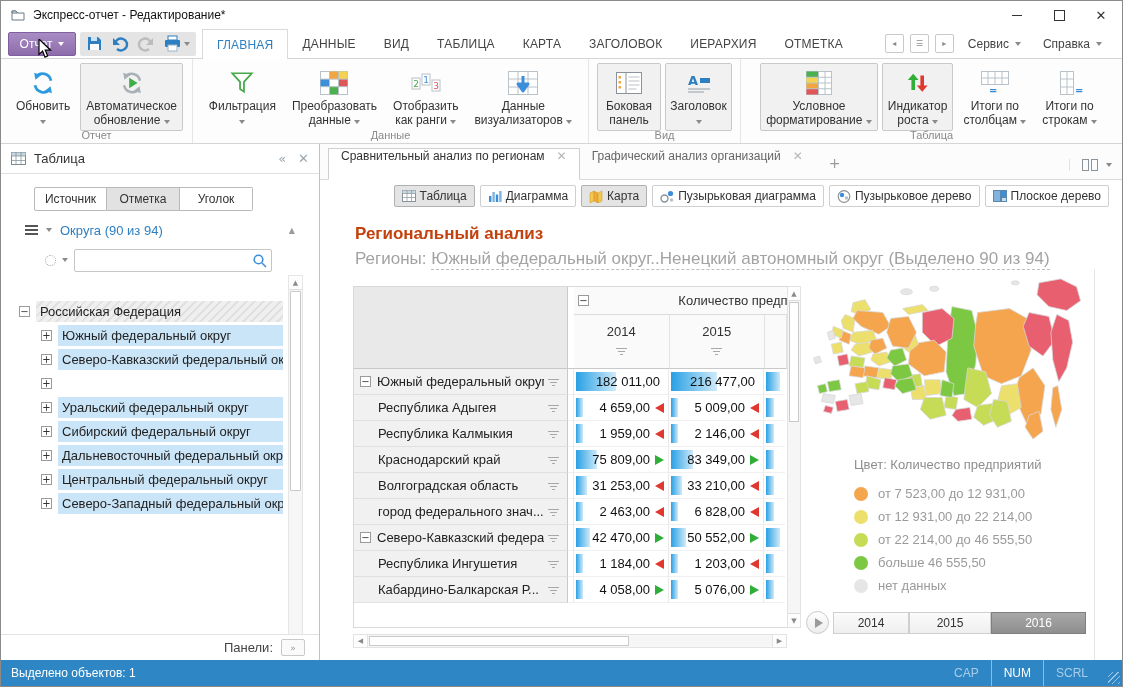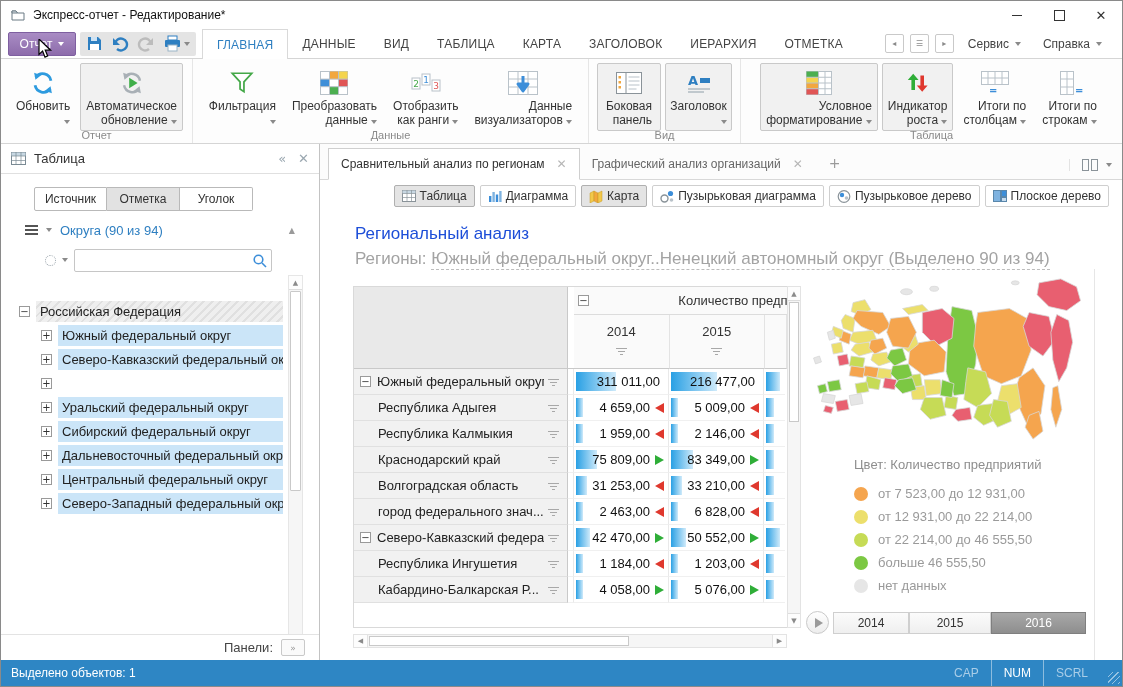--- a/index.html
+++ b/index.html
@@ -34,21 +34,21 @@
   .menu-right{margin-left:auto;display:flex;align-items:center;gap:6px;margin-right:12px}
   .mini{width:19px;height:19px;border:1px solid #c9c9c9;border-radius:2px;background:#fff;display:flex;align-items:center;justify-content:center;color:#8a8a8a;font-size:8px}
   .mlabel{display:flex;align-items:center;gap:6px;padding:0 8px;font-size:12px;color:#444}
   
   .ribbon{position:absolute;left:0;top:58px;width:100%;height:85px;background:#fdfdfd;border-bottom:1px solid #d5d5d5;display:flex}
   .rgroup{position:relative;display:flex;align-items:flex-start;justify-content:center;padding:4px 8px 16px;border-right:1px solid #e6e6e6;gap:4px}
   .rgroup .glabel{position:absolute;bottom:2px;left:0;right:0;text-align:center;font-size:11px;color:#8a8a8a}
   .rbtn{min-width:64px;max-width:120px;padding:3px 5px;display:flex;flex-direction:column;align-items:center;border-radius:2px;border:1px solid transparent}
   .rbtn.boxed{background:#f1f1f1;border:1px solid #c9c9c9}
   .rbtn .ric{height:32px;display:flex;align-items:center;justify-content:center}
-  .rbtn .rlb{font-size:12px;line-height:14px;text-align:right;color:#333}
+  .rbtn .rlb{font-size:12px;line-height:14px;text-align:center;color:#333}
   
   .sidebar{position:absolute;left:0;top:143px;width:319px;bottom:26px;background:#fff;border-right:1px solid #c3c3c3;display:flex;flex-direction:column}
   .sb-head{height:30px;border-bottom:1px solid #e0e0e0;display:flex;align-items:center;padding:0 10px;gap:8px}
   .sb-head .t{font-size:13px;color:#333}
   .sb-head .hr{margin-left:auto;display:flex;gap:12px;color:#9aa7b0;font-size:13px}
   .sb-tabs{display:flex;margin:13px 0 4px 33px}
   .sbtab{width:73px;height:24px;border:1px solid #b9b9b9;border-left:none;background:#fff;display:flex;align-items:center;justify-content:center;font-size:12px;color:#333}
   .sbtab:first-child{border-left:1px solid #b9b9b9;border-radius:2px 0 0 2px}
   .sbtab:last-child{border-radius:0 2px 2px 0}
   .sbtab.active{background:#e2e2e2}
@@ -69,29 +69,29 @@
   .tlab.sel{background:var(--sel)}
   .tscroll{position:absolute;top:0;right:16px;width:15px;height:440px;background:#f6f6f6;border:1px solid #e6e6e6}
   .sbarrow{height:14px;background:#fdfdfd;border-bottom:1px solid #ddd;display:flex;align-items:center;justify-content:center;color:#8a8a8a;font-size:7px}
   .sthumb{margin:1px;height:200px;background:#fff;border:1px solid #c9c9c9;border-radius:1px}
   .sbarrow.b{position:absolute;bottom:0;left:0;right:0;border-top:1px solid #ddd;border-bottom:none}
   .sb-foot{height:26px;border-top:1px solid #e3e3e3;display:flex;align-items:center;justify-content:flex-end;gap:8px;padding-right:14px;font-size:13px;color:#444}
   .pbtn{width:24px;height:17px;border:1px solid #c9c9c9;border-radius:2px;background:#fafafa;color:#9a9a9a;font-size:9px;display:flex;align-items:center;justify-content:center}
   
   .main{position:absolute;left:319px;top:143px;right:0;bottom:26px;background:#fff}
   .doctabs{position:absolute;left:0;top:0;right:0;height:36px;background:#fcfcfc;border-bottom:1px solid #d8d8d8;display:flex;align-items:flex-end}
-  .dtab{height:30px;display:flex;align-items:center;gap:12px;padding:0 12px;font-size:12px;color:#666}
+  .dtab{height:30px;display:flex;align-items:flex-start;gap:12px;padding:0 12px;font-size:12px;color:#666}
   .dtab.active{background:#fff;border:1px solid #cfcfcf;border-bottom:1px solid #fff;margin-bottom:-1px;height:32px;color:#333;margin-left:8px}
   .dtab .x{color:#b5b5b5;font-size:12px;font-family:"DejaVu Sans",sans-serif}
   .dplus{color:#9a9a9a;font-size:14px;padding:0 14px;margin-bottom:8px}
   .dt-right{margin-left:auto;display:flex;align-items:center;gap:8px;margin-right:10px;margin-bottom:8px;border-left:1px solid #e3e3e3;padding-left:12px}
   .viewbar{position:absolute;left:0;top:36px;right:13px;height:32px;display:flex;align-items:center;justify-content:flex-end;gap:5px}
   .vbtn{height:22px;border:1px solid #cfcfcf;border-radius:2px;background:#fff;display:flex;align-items:center;gap:4px;padding:0 7px;font-size:12px;color:#333}
   .vbtn.pressed{background:#e4e4e4;border-color:#b0b0b0}
-  .page-title{position:absolute;left:35px;top:80px;font-size:17px;font-weight:normal;color:#1d4ed8}
+  .page-title{position:absolute;left:35px;top:80px;font-size:17px;font-weight:bold;color:#c2410c}
   .page-sub{position:absolute;left:35px;top:105px;font-size:17px;color:#a3a3a3}
   .page-sub .lnk{border-bottom:1px dashed #bdbdbd;padding-bottom:1px}
   
   .tablewrap{position:absolute;left:33px;top:142px;width:448px;height:362px;font-size:13px}
   .tgrid{position:absolute;left:0;top:0;width:434px;height:342px;border:1px solid #d9d9d9;border-right:none;overflow:hidden}
   .thead{height:82px;position:relative}
   .hl-cell{position:absolute;left:0;top:0;width:214px;height:82px;background:#e9e9e9;border-right:1px solid var(--bord);border-bottom:1px solid var(--bord)}
   .hgroup{position:absolute;left:220px;top:0;width:300px;height:28px;background:#fafafa;border-bottom:1px solid #dcdcdc;display:flex;align-items:center}
   .hgroup .texp{margin-left:4px}
   .hgroup .gt{position:absolute;left:60px;right:0;text-align:center;color:#333;white-space:nowrap}
@@ -567,21 +567,21 @@
               <span class="nm">Южный федеральный округ</span>
               <span class="flt">
                 <i></i>
                 <i></i>
                 <i></i>
               </span>
             </div>
             <div class="rgap"></div>
             <div class="cell">
               <span class="dbar" style="width: 40px;"></span>
-              <span class="cval noarr">311 011,00</span>
+              <span class="cval noarr">182 011,00</span>
             </div>
             <div class="cell">
               <span class="dbar" style="width: 46px;"></span>
               <span class="cval noarr">216 477,00</span>
             </div>
             <div class="sliver">
               <span class="dbar" style="width: 14px;"></span>
             </div>
           </div>
           <div class="trow">

